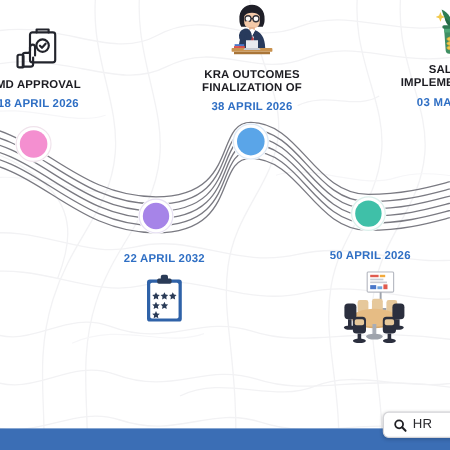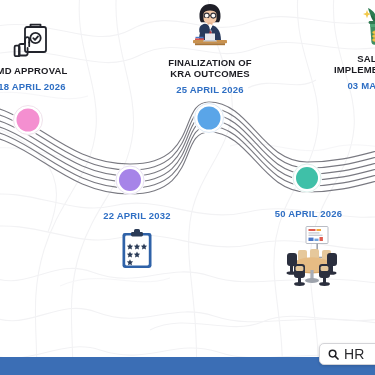--- a/index.html
+++ b/index.html
@@ -80,21 +80,21 @@
     align-items: center;
     gap: 5px;
     padding: 0 9px 0 8px;
     background: #ffffff;
     border: 1px solid #d4d4d8;
     border-radius: 5px;
     box-shadow: 0 1px 3px rgba(0,0,0,0.16);
   }
   #search-pill .sp-icon { display: block; }
   #search-pill .sp-text {
-    font-size: 14px;
+    font-size: 11px;
     color: #2a2a2e;
     letter-spacing: .2px;
     white-space: nowrap;
   }
 </style>
 </head>
 <body>
 
 <div id="stage">
 
@@ -210,23 +210,23 @@
 
       <rect x="12" y="38" width="34" height="3.2" rx="0.8" fill="#c9924f"></rect>
       <rect x="14" y="41.2" width="30" height="2" fill="#a97538"></rect>
 
       <path d="M24,31.5 L34,31.5 L34,38 L24,38 Z" fill="#e8eaef"></path>
       <path d="M23,38 L35,38 L36.2,39.6 L21.8,39.6 Z" fill="#c5c9d2"></path>
 
       <rect x="14.5" y="34.8" width="8" height="1.6" fill="#4a77c9"></rect>
       <rect x="14" y="36.4" width="9" height="1.6" fill="#d9534f"></rect>
     </svg>
+    <div class="ms-title">KRA OUTCOMES</div>
     <div class="ms-title">FINALIZATION OF</div>
-    <div class="ms-title">KRA OUTCOMES</div>
-    <div class="ms-date">25 APRIL 2026</div>
+    <div class="ms-date">38 APRIL 2026</div>
   </div>
 
   <div class="milestone" id="ms-salary">
     <svg class="ms-icon above" width="44" height="46" viewBox="0 0 44 46" xmlns="http://www.w3.org/2000/svg">
 
       <path d="M12,8 L13.1,11 L16,12.1 L13.1,13.2 L12,16.2 L10.9,13.2 L8,12.1 L10.9,11 Z" fill="#f2c94c"></path>
 
       <path d="M22,20 C22,13 18,8 13,6 C15,13 17,17 22,20 Z" fill="#2e7d52"></path>
       <path d="M22,20 C22,12.5 26,7.5 31,5.5 C29,13 27,17 22,20 Z" fill="#3d9c68"></path>
       <path d="M22,22 C18.5,20 16,16.5 15.5,12.5 C19,15 21.4,18 22,22 Z" fill="#256b45"></path>

